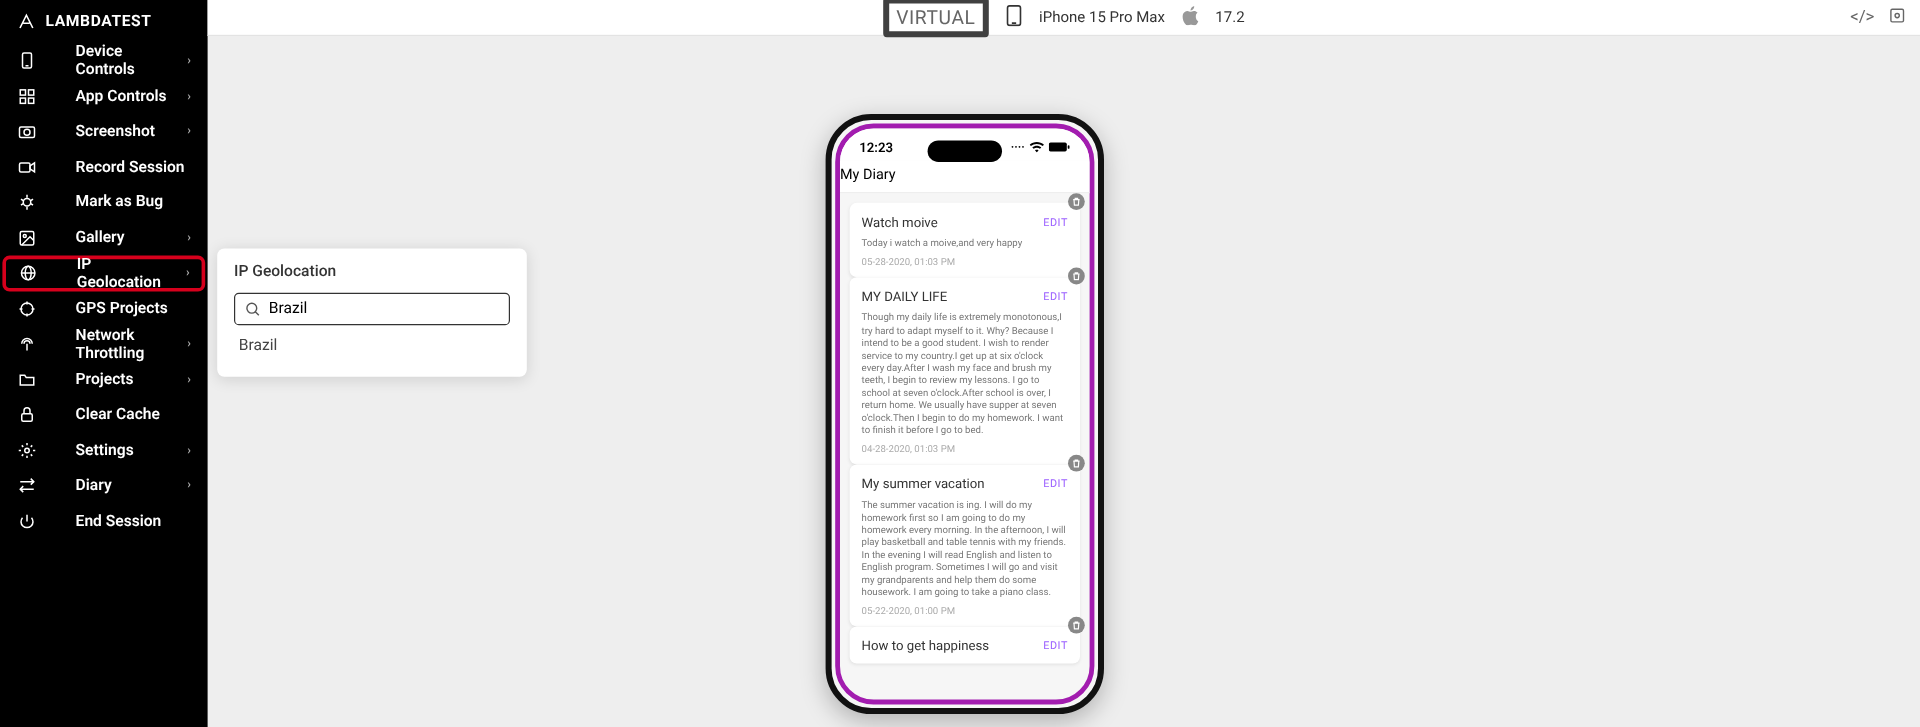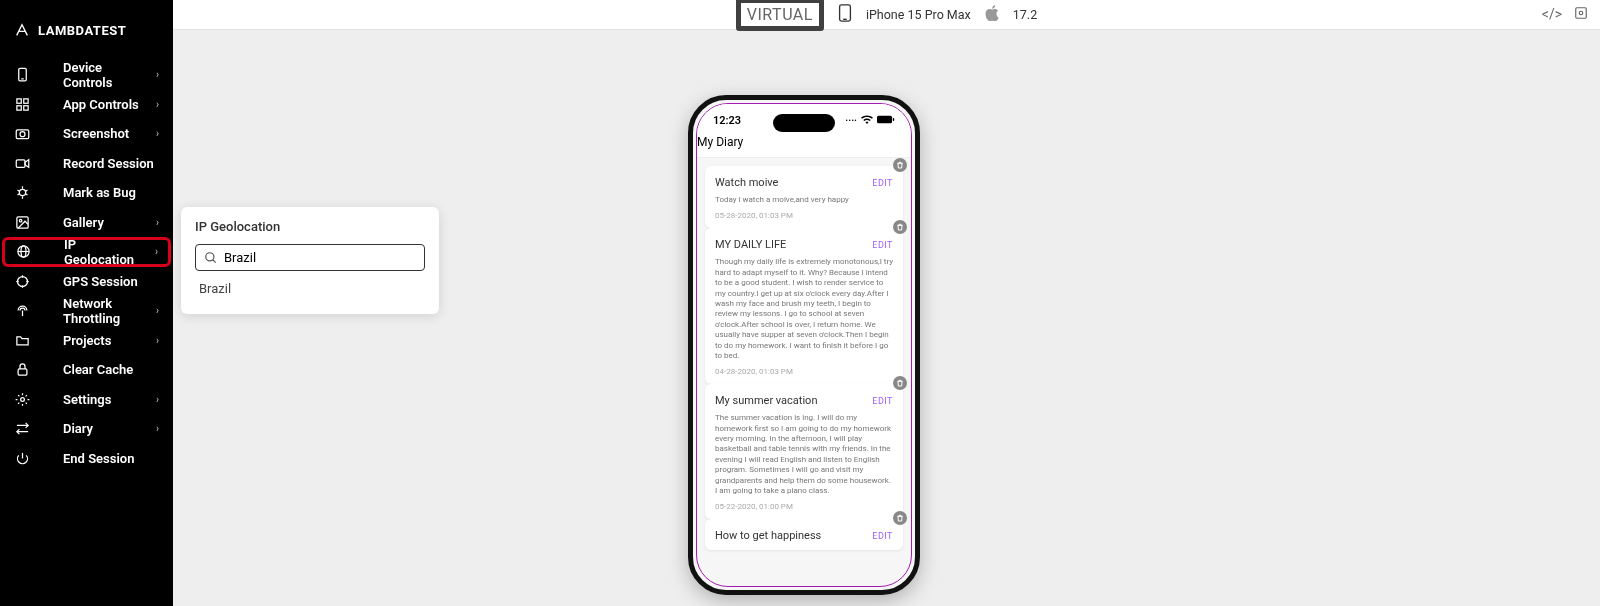--- a/index.html
+++ b/index.html
@@ -1,37 +1,37 @@
 <!DOCTYPE html>
 <html><head>
 <meta charset="utf-8">
 <style>
   * { box-sizing: border-box; margin: 0; padding: 0; font-family: -apple-system, BlinkMacSystemFont, "Segoe UI", Roboto, sans-serif; }
   body { width:1600px; height:606px; overflow:hidden; background:#eeeeee; }
   .sidebar { position:absolute; left:0; top:0; width:173px; height:606px; background:#000; color:#fff; font-size:13px; }
-  .logo { display:flex; align-items:center; gap:8px; padding:22px 14px; font-weight:700; letter-spacing:0.5px; }
+  .logo { display:flex; align-items:center; gap:8px; padding:10px 14px; font-weight:700; letter-spacing:0.5px; }
   .logo svg { width:16px; height:16px; }
   .nav-item { display:flex; align-items:center; gap:10px; padding:8px 14px; cursor:pointer; font-weight:600; height:29.5px;}
   .nav-item .icon { width:16px; display:flex; justify-content:center; }
   .nav-item .label { flex:1;margin-left:23px; }
   .nav-item .chevron { font-size:10px; color:#aaa; }
   .nav-item.highlight { border:3px solid #d6001c; border-radius:6px; margin:0 2px; padding:5px 10px; }
   .topbar { position:absolute; left:173px; top:0; right:0; height:30px; background:#fff; border-bottom:1px solid #e3e3e3; display:flex; align-items:center; justify-content:center; }
   .topbar .center { display:flex; align-items:center; gap:14px; font-size:12.5px; color:#333; }
   .badge { border:5px solid #404040; color:#666; font-size:16px; padding:2px 6px; border-radius:3px; letter-spacing:0.5px; }
   .apple { font-size:16px; color:#888; }
   .topbar .right { position:absolute; right:12px; display:flex; gap:12px; color:#666; font-size:14px; }
   .popover { position:absolute; left:181px; top:207px; width:258px; background:#fff; border-radius:6px; box-shadow:0 2px 12px rgba(0,0,0,0.12); padding:12px 14px 8px; font-size:13px; color:#333; }
   .popover .title { margin-bottom:10px; font-weight:500; }
   .search-wrap { display:flex; align-items:center; border:1px solid #333; border-radius:4px; padding:5px 8px; gap:6px; }
   .search-wrap input { border:none; outline:none; flex:1; font-size:13px; }
   .result-item { padding:10px 4px; color:#444; cursor:pointer; }
   
   .phone { position:absolute; left:688px; top:95px; width:232px; height:500px; border:5px solid #111; border-radius:38px; background:#f6f6f6; box-shadow:0 6px 20px rgba(0,0,0,0.25); overflow:hidden; }
-  .phone-inner{ position:absolute; inset:3px; border:1px solid #a21caf; border-radius:32px; overflow:hidden; background:#f6f6f6;}
+  .phone-inner{ position:absolute; inset:3px; border:4px solid #a21caf; border-radius:32px; overflow:hidden; background:#f6f6f6;}
   .notch { position:absolute; top:10px; left:50%; transform:translateX(-50%); width:62px; height:18px; background:#000; border-radius:12px; z-index:3;}
   .statusbar { display:flex; justify-content:space-between; align-items:center; padding:10px 16px 4px; font-size:11px; font-weight:600; }
   .statusbar .right { display:flex; gap:4px; align-items:center; font-size:10px;}
   .app-title { font-size:12px; padding:4px 0 8px; background:#fff; border-bottom:1px solid #eee;}
   .entries { padding:8px 8px; display:flex; flex-direction:column; }
   .entry { position:relative; background:#fff; border-radius:6px; padding:10px 10px 8px; box-shadow:0 1px 3px rgba(0,0,0,0.08);}
   .entry .del { position:absolute; top:-8px; right:-4px; width:14px; height:14px; border-radius:50%; background:#888; color:#fff; font-size:8px; display:flex; align-items:center; justify-content:center;}
   .entry .row1 { display:flex; justify-content:space-between; align-items:center; }
   .entry .etitle { font-size:11px; color:#333;}
   .entry .edit { font-size:9px; color:#9b5fff; letter-spacing:0.5px;}
@@ -129,21 +129,21 @@
       <div class="nav-item">
         <span class="icon">
           <svg width="15" height="15" viewBox="0 0 24 24" fill="none" stroke="#fff" stroke-width="2">
             <circle cx="12" cy="12" r="8"></circle>
             <line x1="12" y1="2" x2="12" y2="6"></line>
             <line x1="12" y1="18" x2="12" y2="22"></line>
             <line x1="2" y1="12" x2="6" y2="12"></line>
             <line x1="18" y1="12" x2="22" y2="12"></line>
           </svg>
         </span>
-        <span class="label">GPS Session</span>
+        <span class="label">GPS Projects</span>
       </div>
       <div class="nav-item">
         <span class="icon">
           <svg width="15" height="15" viewBox="0 0 24 24" fill="none" stroke="#fff" stroke-width="2">
             <path d="M5 12 a7 7 0 0 1 14 0"></path>
             <path d="M8 12 a4 4 0 0 1 8 0"></path>
             <line x1="12" y1="12" x2="12" y2="21"></line>
           </svg>
         </span>
         <span class="label">Network Throttling</span>

